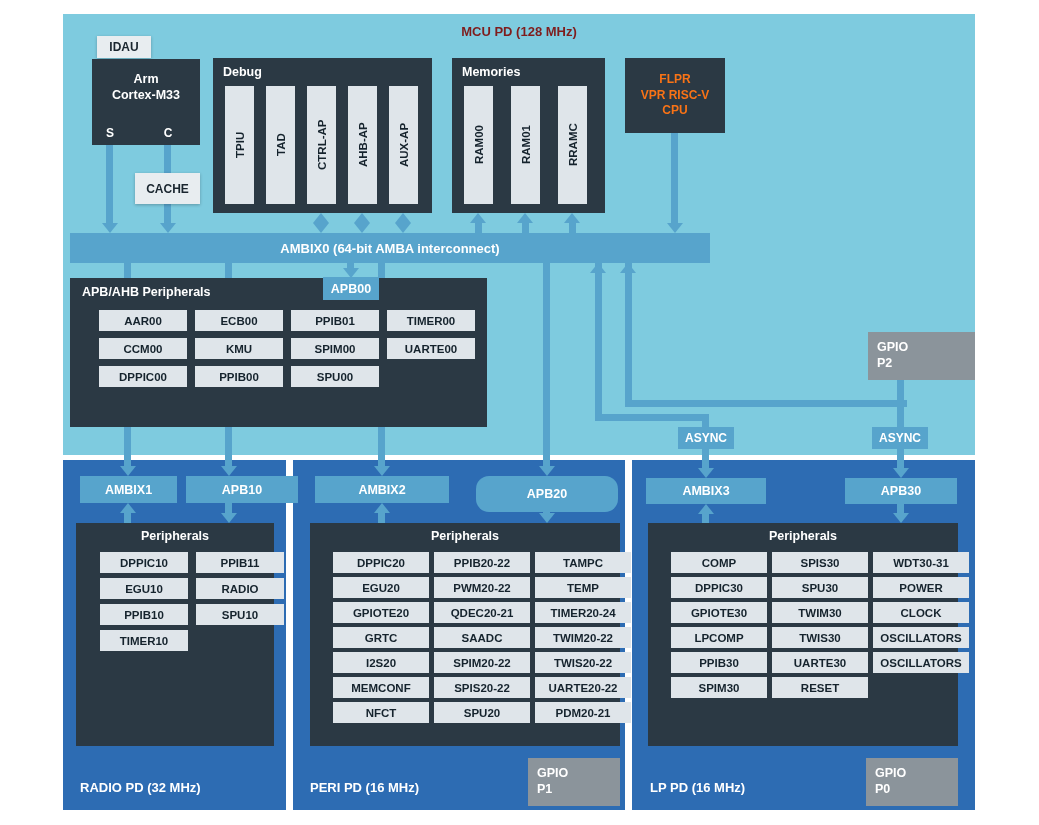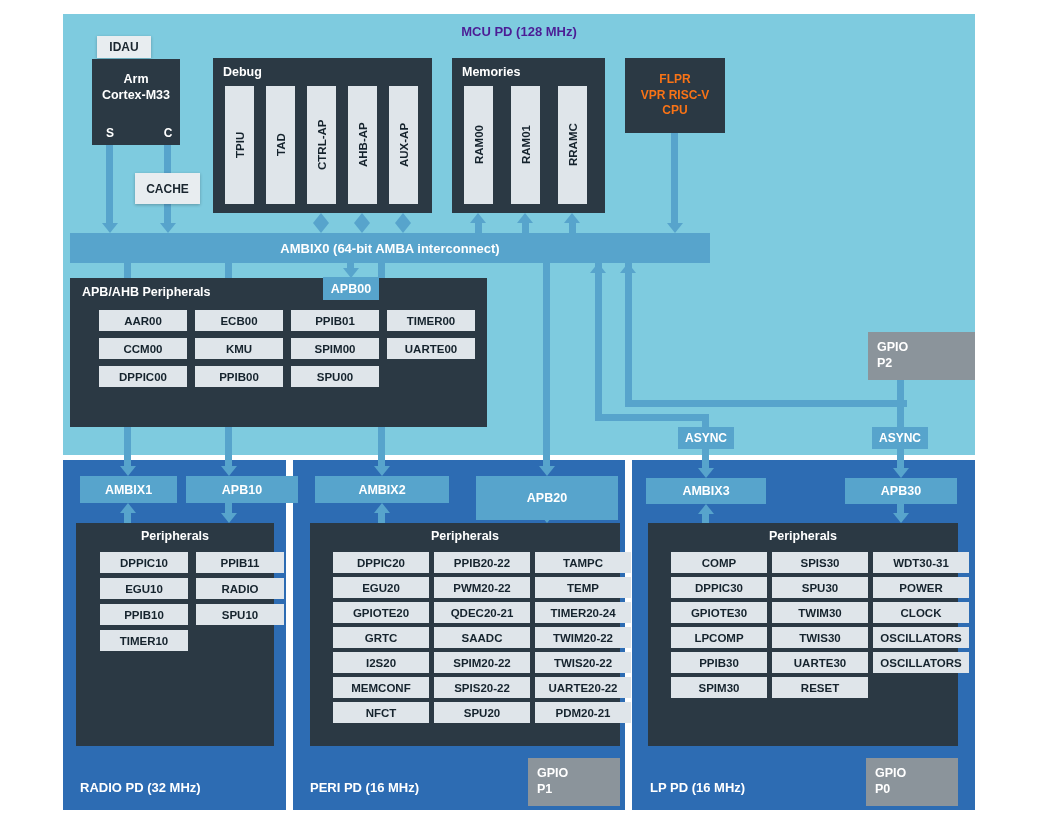--- a/index.html
+++ b/index.html
@@ -39,21 +39,21 @@
            width: 29px; height: 118px; writing-mode: vertical-rl; transform: rotate(180deg);
            display: flex; align-items: center; justify-content: center; white-space: nowrap; }
   .slot-row { display: flex; }
 
   .grid-row { display: flex; margin-left: 17px; }
   .g-apb .grid-row { gap: 8px; margin-bottom: 7px; }
   .g2 .grid-row { gap: 8px; margin-bottom: 5px; }
   .g3 .grid-row { gap: 5px; margin-bottom: 4px; }
 
   .block-title { color: #fff; font-weight: 700; font-size: 12.5px; }
-  .mcu-title { color: #4c1d95; font-weight: 700; font-size: 13px; text-align: center; }
+  .mcu-title { color: #7f1d1d; font-weight: 700; font-size: 13px; text-align: center; }
 
   .cpu-name { position: absolute; top: 12px; left: 0; right: 0; text-align: center;
               color: #fff; font-weight: 700; font-size: 12.5px; line-height: 1.3; }
   .cpu-name span { display: block; }
   .cpu-port { position: absolute; bottom: 5px; color: #fff; font-weight: 700; font-size: 12px;
               width: 12px; text-align: center; }
 
   .flpr { display: flex; flex-direction: column; align-items: center; justify-content: center;
           color: #f97316; font-weight: 700; font-size: 12px; line-height: 1.3; }
 
@@ -133,21 +133,21 @@
 
   <div class="au" style="left:698px;top:504px;"></div>
   <div class="vl" style="left:702px;top:513px;height:10px;"></div>
   <div class="vl" style="left:897px;top:504px;height:9px;"></div>
   <div class="ad" style="left:893px;top:513px;"></div>
 
   <div class="abs mcu-title" style="left:63px;top:24px;width:912px;">MCU PD (128 MHz)</div>
 
   <div class="abs tag-light" style="left:97px;top:36px;width:54px;height:22px;">IDAU</div>
 
-  <div class="abs navy" style="left:92px;top:59px;width:88px;height:86px;">
+  <div class="abs navy" style="left:92px;top:59px;width:108px;height:86px;">
     <div class="cpu-name">
       <span>Arm</span>
       <span>Cortex-M33</span>
     </div>
     <span class="cpu-port" style="left:12px;">S</span>
     <span class="cpu-port" style="left:70px;">C</span>
   </div>
 
   <div class="abs tag-light" style="left:135px;top:173px;width:65px;height:31px;">CACHE</div>
 
@@ -209,21 +209,21 @@
     <span>GPIO</span>
     <span>P2</span>
   </div>
 
   <div class="abs bus-btn" style="left:678px;top:427px;width:56px;height:22px;font-size:12px;">ASYNC</div>
   <div class="abs bus-btn" style="left:872px;top:427px;width:56px;height:22px;font-size:12px;">ASYNC</div>
 
   <div class="abs bus-btn" style="left:80px;top:476px;width:97px;height:27px;">AMBIX1</div>
   <div class="abs bus-btn" style="left:186px;top:476px;width:112px;height:27px;">APB10</div>
   <div class="abs bus-btn" style="left:315px;top:476px;width:134px;height:27px;">AMBIX2</div>
-  <div class="abs bus-btn" style="left:476px;top:476px;width:142px;height:44px;">APB20</div>
+  <div class="abs bus-btn" style="left:476px;top:476px;width:142px;height:36px;border-radius:13px;">APB20</div>
   <div class="abs bus-btn" style="left:646px;top:478px;width:120px;height:26px;">AMBIX3</div>
   <div class="abs bus-btn" style="left:845px;top:478px;width:112px;height:26px;">APB30</div>
 
   <div class="abs navy" style="left:76px;top:523px;width:198px;height:223px;">
     <div class="block-title" style="position:absolute;left:0;top:6px;width:100%;text-align:center;">Peripherals</div>
     <div class="g2" style="position:absolute;left:7px;top:29px;">
         <div class="grid-row">
           <div class="cell w88">DPPIC10</div>
           <div class="cell w88">PPIB11</div>
         </div>

